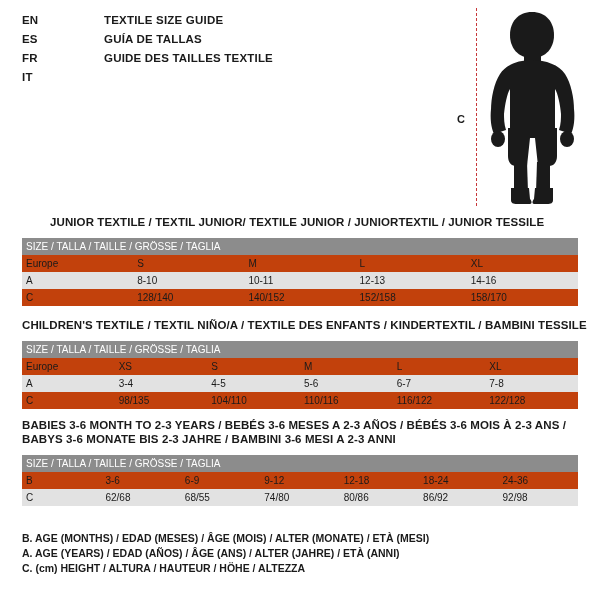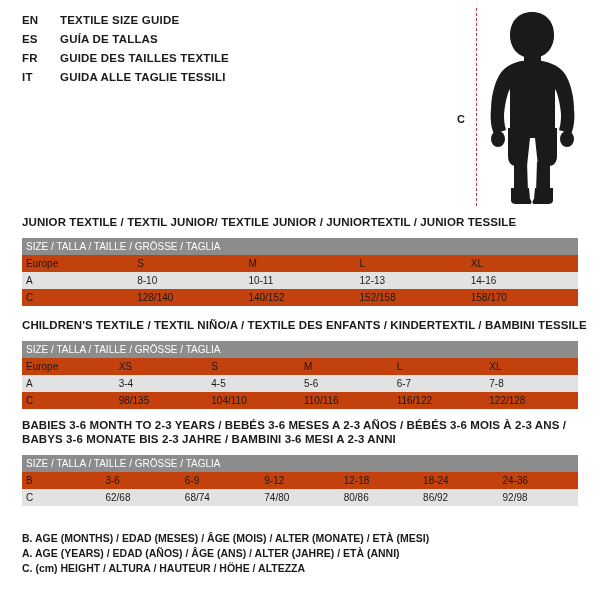--- a/index.html
+++ b/index.html
@@ -35,20 +35,21 @@
     font-size: 11.5px;
     font-weight: bold;
     letter-spacing: 0.2px;
   }
   .lang-code {
     width: 38px;
     flex: none;
   }
   .lang-text {
     flex: 1;
+    margin-left: 44px;
   }
 
   
   .figure-area {
     position: absolute;
     left: 440px;
     top: 8px;
     width: 150px;
     height: 200px;
   }
@@ -141,21 +142,20 @@
     <div class="lang-row">
       <span class="lang-code">ES</span>
       <span class="lang-text">GUÍA DE TALLAS</span>
     </div>
     <div class="lang-row">
       <span class="lang-code">FR</span>
       <span class="lang-text">GUIDE DES TAILLES TEXTILE</span>
     </div>
     <div class="lang-row">
       <span class="lang-code">IT</span>
-      <span class="lang-text">GUIDA ALLE TAGLIE TESSILI</span>
     </div>
   </div>
 
   <div class="figure-area">
     <div class="dash-line"></div>
     <div class="c-label">C</div>
     <svg class="figure-svg" width="110" height="196" viewBox="0 0 110 196">
       <g fill="#1a1a1a">
 
         <path d="M52 2 C38 2 30 12 30 25 C30 38 38 48 52 48 C66 48 74 38 74 25 C74 12 66 2 52 2 Z"></path>
@@ -176,21 +176,21 @@
         <path d="M34 152 L34 182 L48 182 L47 152 Z"></path>
 
         <path d="M57 152 L56 182 L70 182 L70 152 Z"></path>
 
         <path d="M31 178 L31 190 C31 193 33 194 37 194 L50 194 C52 194 52 191 50 189 L49 178 Z"></path>
         <path d="M55 178 L54 189 C52 191 52 194 54 194 L67 194 C71 194 73 193 73 190 L73 178 Z"></path>
       </g>
     </svg>
   </div>
 
-  <div class="sec-title" style="top:216px;">JUNIOR TEXTILE / TEXTIL JUNIOR/ TEXTILE JUNIOR / JUNIORTEXTIL / JUNIOR TESSILE</div>
+  <div class="sec-title" style="top:216px;margin-left:28px;">JUNIOR TEXTILE / TEXTIL JUNIOR/ TEXTILE JUNIOR / JUNIORTEXTIL / JUNIOR TESSILE</div>
   <table class="size-table" style="top:238px;">
     <tbody>
       <tr class="hdr">
         <td colspan="5">SIZE / TALLA / TAILLE / GRÖSSE / TAGLIA</td>
       </tr>
       <tr class="plain">
         <td class="label-col">Europe</td>
         <td>S</td>
         <td>M</td>
         <td>L</td>
@@ -258,21 +258,21 @@
         <td>3-6</td>
         <td>6-9</td>
         <td>9-12</td>
         <td>12-18</td>
         <td>18-24</td>
         <td>24-36</td>
       </tr>
       <tr class="shaded">
         <td class="label-col">C</td>
         <td>62/68</td>
-        <td>68/74</td>
+        <td>68/55</td>
         <td>74/80</td>
         <td>80/86</td>
         <td>86/92</td>
         <td>92/98</td>
       </tr>
     </tbody>
   </table>
 
   <div class="legend" style="top:531px;">
     <div>B. AGE (MONTHS) / EDAD (MESES) / ÂGE (MOIS) / ALTER (MONATE) / ETÀ (MESI)</div>

